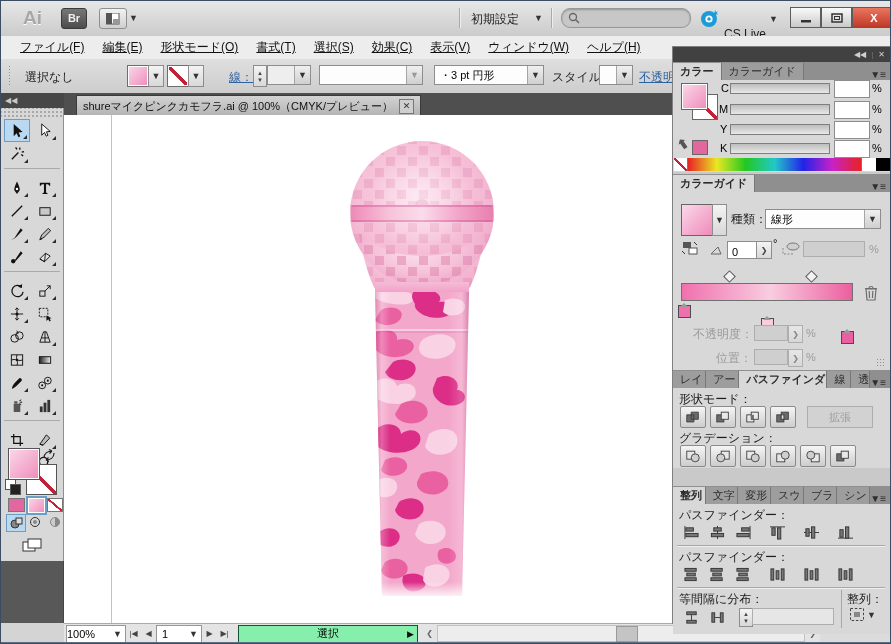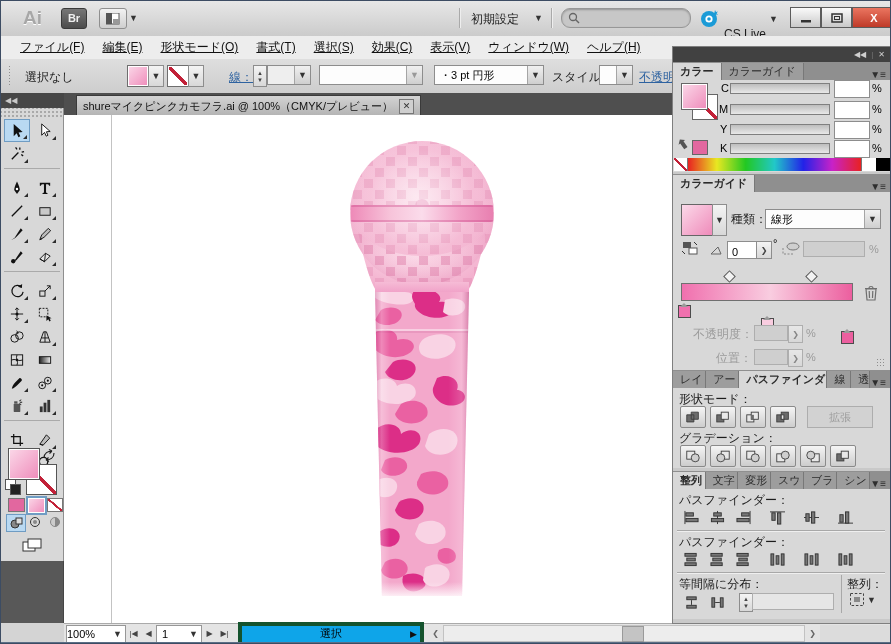--- a/index.html
+++ b/index.html
@@ -53,21 +53,21 @@
   .doctab{left:75px;top:94px;height:20px;background:linear-gradient(#d3d3d3,#b3b3b3);border:1px solid #3a3a3a;border-bottom:none;
           display:flex;align-items:center;padding:0 6px;gap:6px;}
   .doctab .title{font-size:11px;color:#111;}
   .closebox{width:13px;height:13px;border:1px solid #777;background:#cfcfcf;font-size:9px;line-height:12px;text-align:center;color:#333;}
   .canvas{left:63px;top:114px;width:609px;height:508px;background:#ffffff;}
   .artedge{left:110px;top:114px;width:1px;height:508px;background:#c3c3c3;}
   
   .statusbar{left:63px;top:622px;width:828px;height:19px;background:#e4e4e4;border-top:1px solid #aaa;display:flex;align-items:center;}
   .sb-combo{height:16px;border:1px solid #979797;background:#fff;display:flex;align-items:center;font-size:11px;}
   .navbtn{width:15px;height:16px;display:flex;align-items:center;justify-content:center;font-size:8px;color:#444;}
-  .statusfield{width:178px;height:16px;border:4px solid #14532d;background:#0ea5e9;display:flex;align-items:center;justify-content:center;font-size:11px;position:relative;}
+  .statusfield{width:178px;height:16px;border:1px solid #14532d;background:#86efac;display:flex;align-items:center;justify-content:center;font-size:11px;position:relative;}
   .sb-thumb{width:20px;height:14px;background:#c4c4c4;border:1px solid #9a9a9a;}
   .bottomframe{left:0;top:641px;width:100%;height:3px;background:#5b6e86;}
   
   .dock{left:671px;top:45px;width:219px;height:578px;background:#c9c9c9;border:1px solid #7f7f7f;box-sizing:border-box;}
   .dockhead{height:15px;background:#414141;color:#cfcfcf;font-size:8px;display:flex;align-items:center;justify-content:flex-end;gap:5px;padding-right:5px;}
   .tabrow{height:18px;background:#8f8f8f;display:flex;align-items:flex-end;}
   .tab{height:17px;padding:0 7px;font-size:11px;line-height:17px;background:#9d9d9d;color:#2c2c2c;border-right:1px solid #787878;white-space:nowrap;overflow:hidden;}
   .tab.active{background:#d8d8d8;font-weight:bold;}
   .pmenu{margin-left:auto;color:#2e2e2e;font-size:10px;padding-right:4px;}
   .pbody{background:#d8d8d8;position:relative;}
@@ -858,21 +858,21 @@
             <use href="#pfr"></use>
           </svg>
         </div>
       <div class="abs pfbtn" style="left:157px;top:57px">
           <svg>
             <use href="#pf-b"></use>
           </svg>
         </div>
     </div>
 
-    <div class="tabrow" style="margin-top:3px">
+    <div class="tabrow" style="margin-top:18px">
       <span class="tab active">整列</span>
       <span class="tab" style="max-width:26px">文字</span>
       <span class="tab" style="max-width:26px">変形</span>
       <span class="tab" style="max-width:24px">スウ</span>
       <span class="tab" style="max-width:24px">ブラ</span>
       <span class="tab" style="max-width:24px">シン</span>
       <span class="pmenu">▼≡</span>
     </div>
     <div class="pbody" style="height:130px">
       <span class="abs lbl" style="left:6px;top:3px">パスファインダー：</span>

